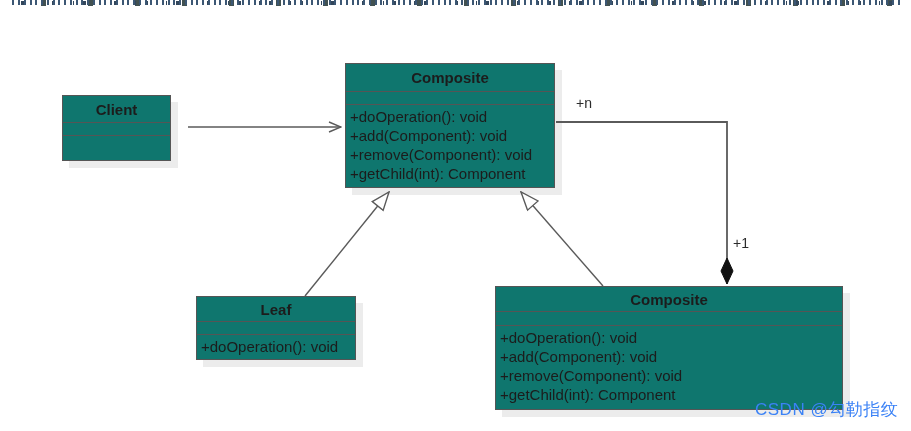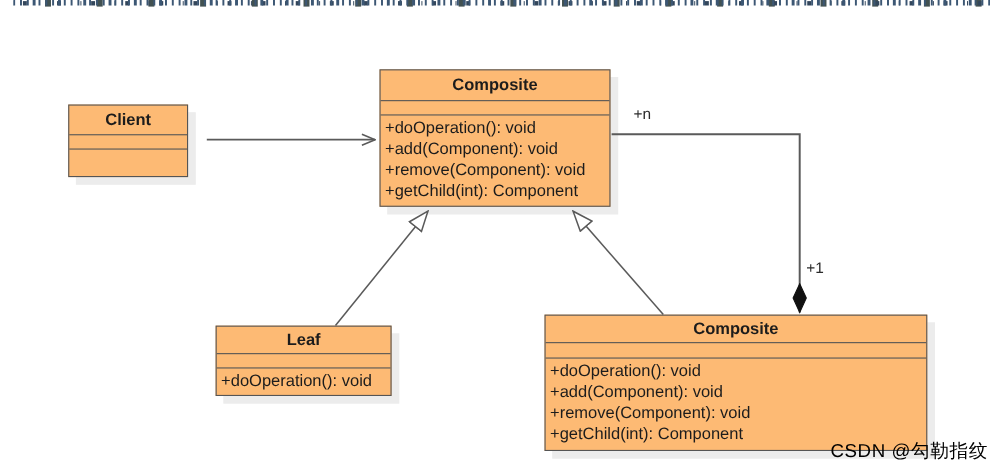--- a/index.html
+++ b/index.html
@@ -14,21 +14,21 @@
     background-image:
       repeating-linear-gradient(90deg,#1b3a5c 0 2px,transparent 2px 6px),
       repeating-linear-gradient(90deg,transparent 0 9px,#10263f 9px 12px,transparent 12px 21px),
       repeating-linear-gradient(90deg,transparent 0 29px,#233 29px 34px,transparent 34px 47px);
     background-size:23px 5px,31px 4px,47px 6px;
     background-repeat:repeat-x;
     background-position:0 0,0 1px,0 0;
     opacity:.85;
   }
   .uml-class{
-    position:absolute;background:#fdba74;border:1.6px solid #555;
+    position:absolute;background:#0f766e;border:1.6px solid #555;
     box-shadow:7px 7px 0 #ececec;box-sizing:border-box;color:#1c1c1c;
   }
   .uml-title{
     border-bottom:1.6px solid #555;text-align:center;font-weight:bold;
     font-size:15px;display:flex;align-items:center;justify-content:center;
   }
   .uml-attrs{border-bottom:1.6px solid #555;}
   .uml-methods{padding:2px 12px 0 4px;font-size:15px;line-height:19px;white-space:nowrap;}
   
   #client{left:62px;top:95px;width:109px;height:66px;}
@@ -41,21 +41,21 @@
   #leaf .uml-title{height:24px;}
   #leaf .uml-attrs{height:12px;}
   #composite-bottom{left:495px;top:286px;width:348px;height:124px;}
   #composite-bottom .uml-title{height:24px;}
   #composite-bottom .uml-attrs{height:13px;}
   .connector-layer{position:absolute;left:0;top:0;width:911px;height:431px;pointer-events:none;}
   .mult-label{position:absolute;font-size:14px;color:#2b2b2b;}
   #label-n{left:576px;top:95px;}
   #label-1{left:733px;top:235px;}
   .watermark{
-    position:absolute;left:755px;top:398px;font-size:17px;color:#000000;
+    position:absolute;left:755px;top:398px;font-size:17px;color:#3b82f6;
     letter-spacing:.5px;white-space:nowrap;
   }
 </style>
 </head>
 <body>
 
 <div class="clipped-row"></div>
 
 <div class="uml-class" id="client">
   <div class="uml-title">Client</div>

